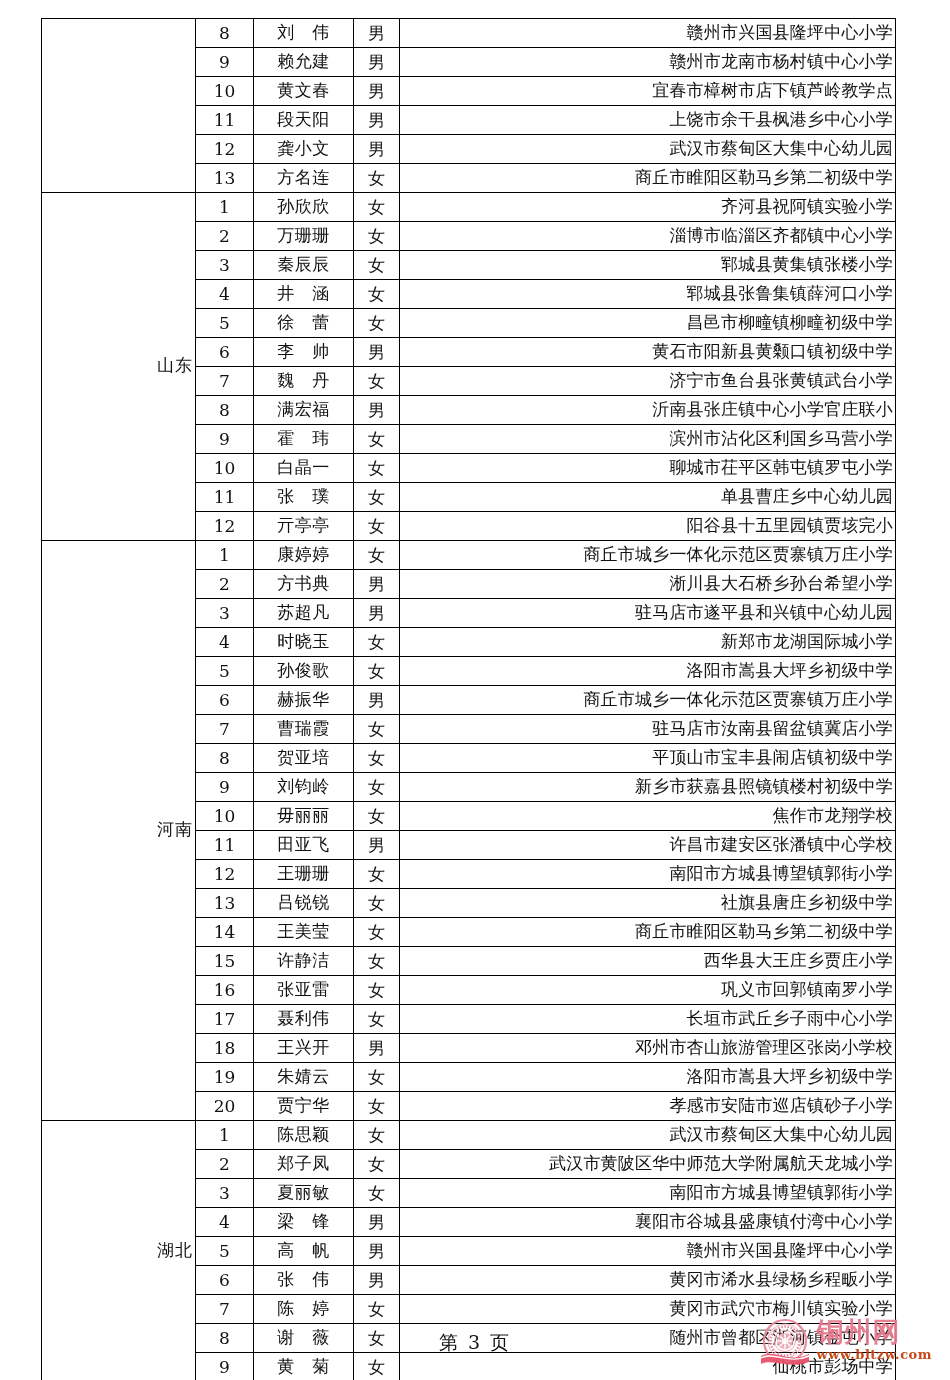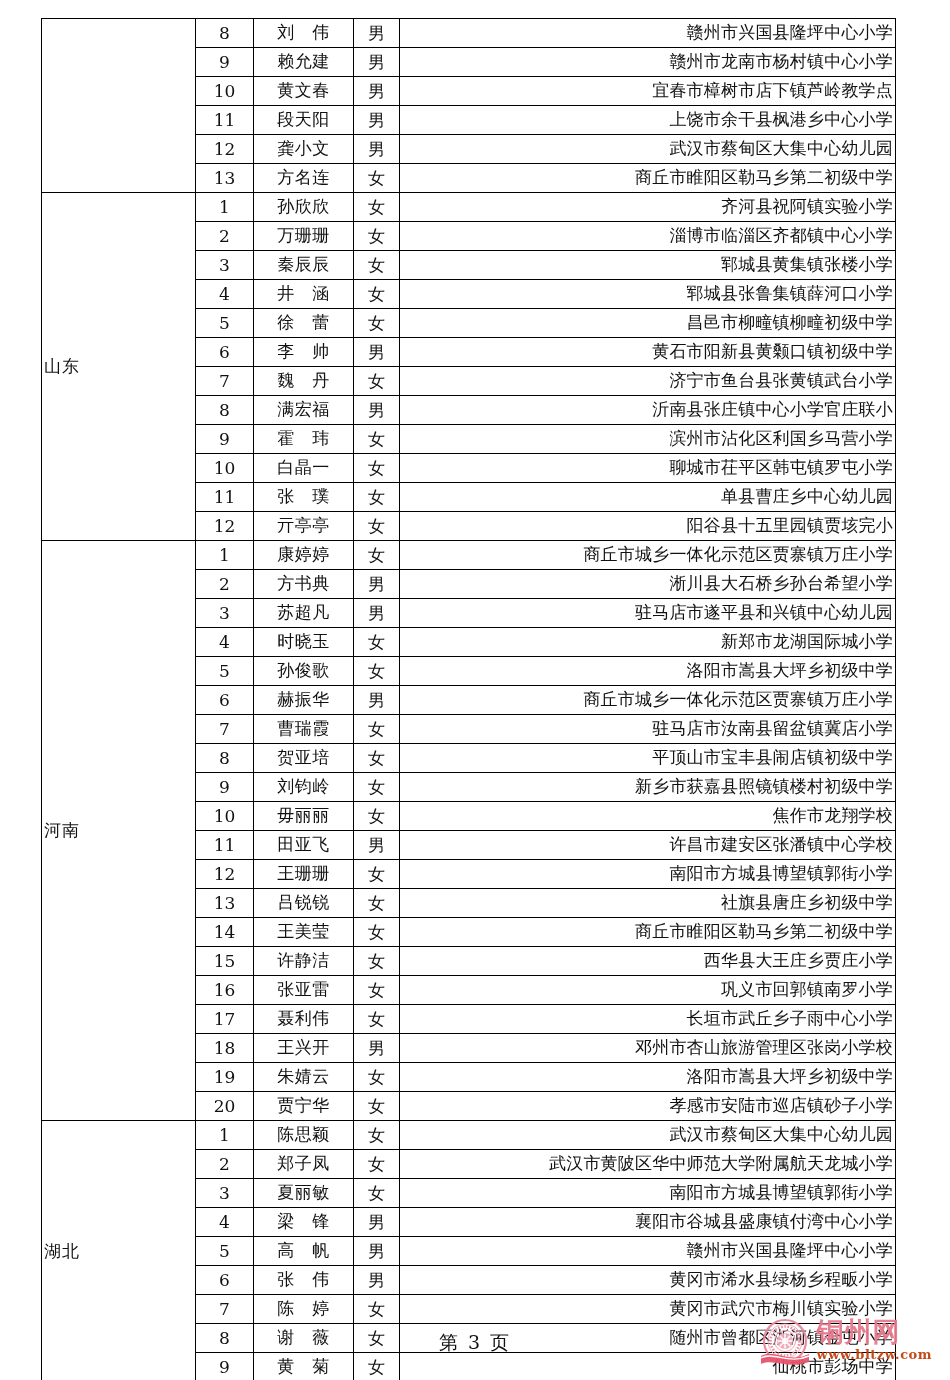--- a/index.html
+++ b/index.html
@@ -45,23 +45,23 @@
   }
 
   
   col.c-prov   { width: 154px; }
   col.c-seq    { width:  58px; }
   col.c-name   { width: 100px; }
   col.c-gender { width:  46px; }
   col.c-school { width: 496px; }
 
   td.prov {
-    text-align: left;
+    text-align: right;
     vertical-align: middle;
-    font-family: Liberation Sans, sans-serif;
+    font-family: Liberation Mono, monospace;
     font-size: 17px;
     letter-spacing: 1px;
   }
   td.seq {
     text-align: center;
     font-family: "DejaVu Serif", "Liberation Serif", serif;
     font-size: 17px;
   }
   td.name {
     text-align: center;

